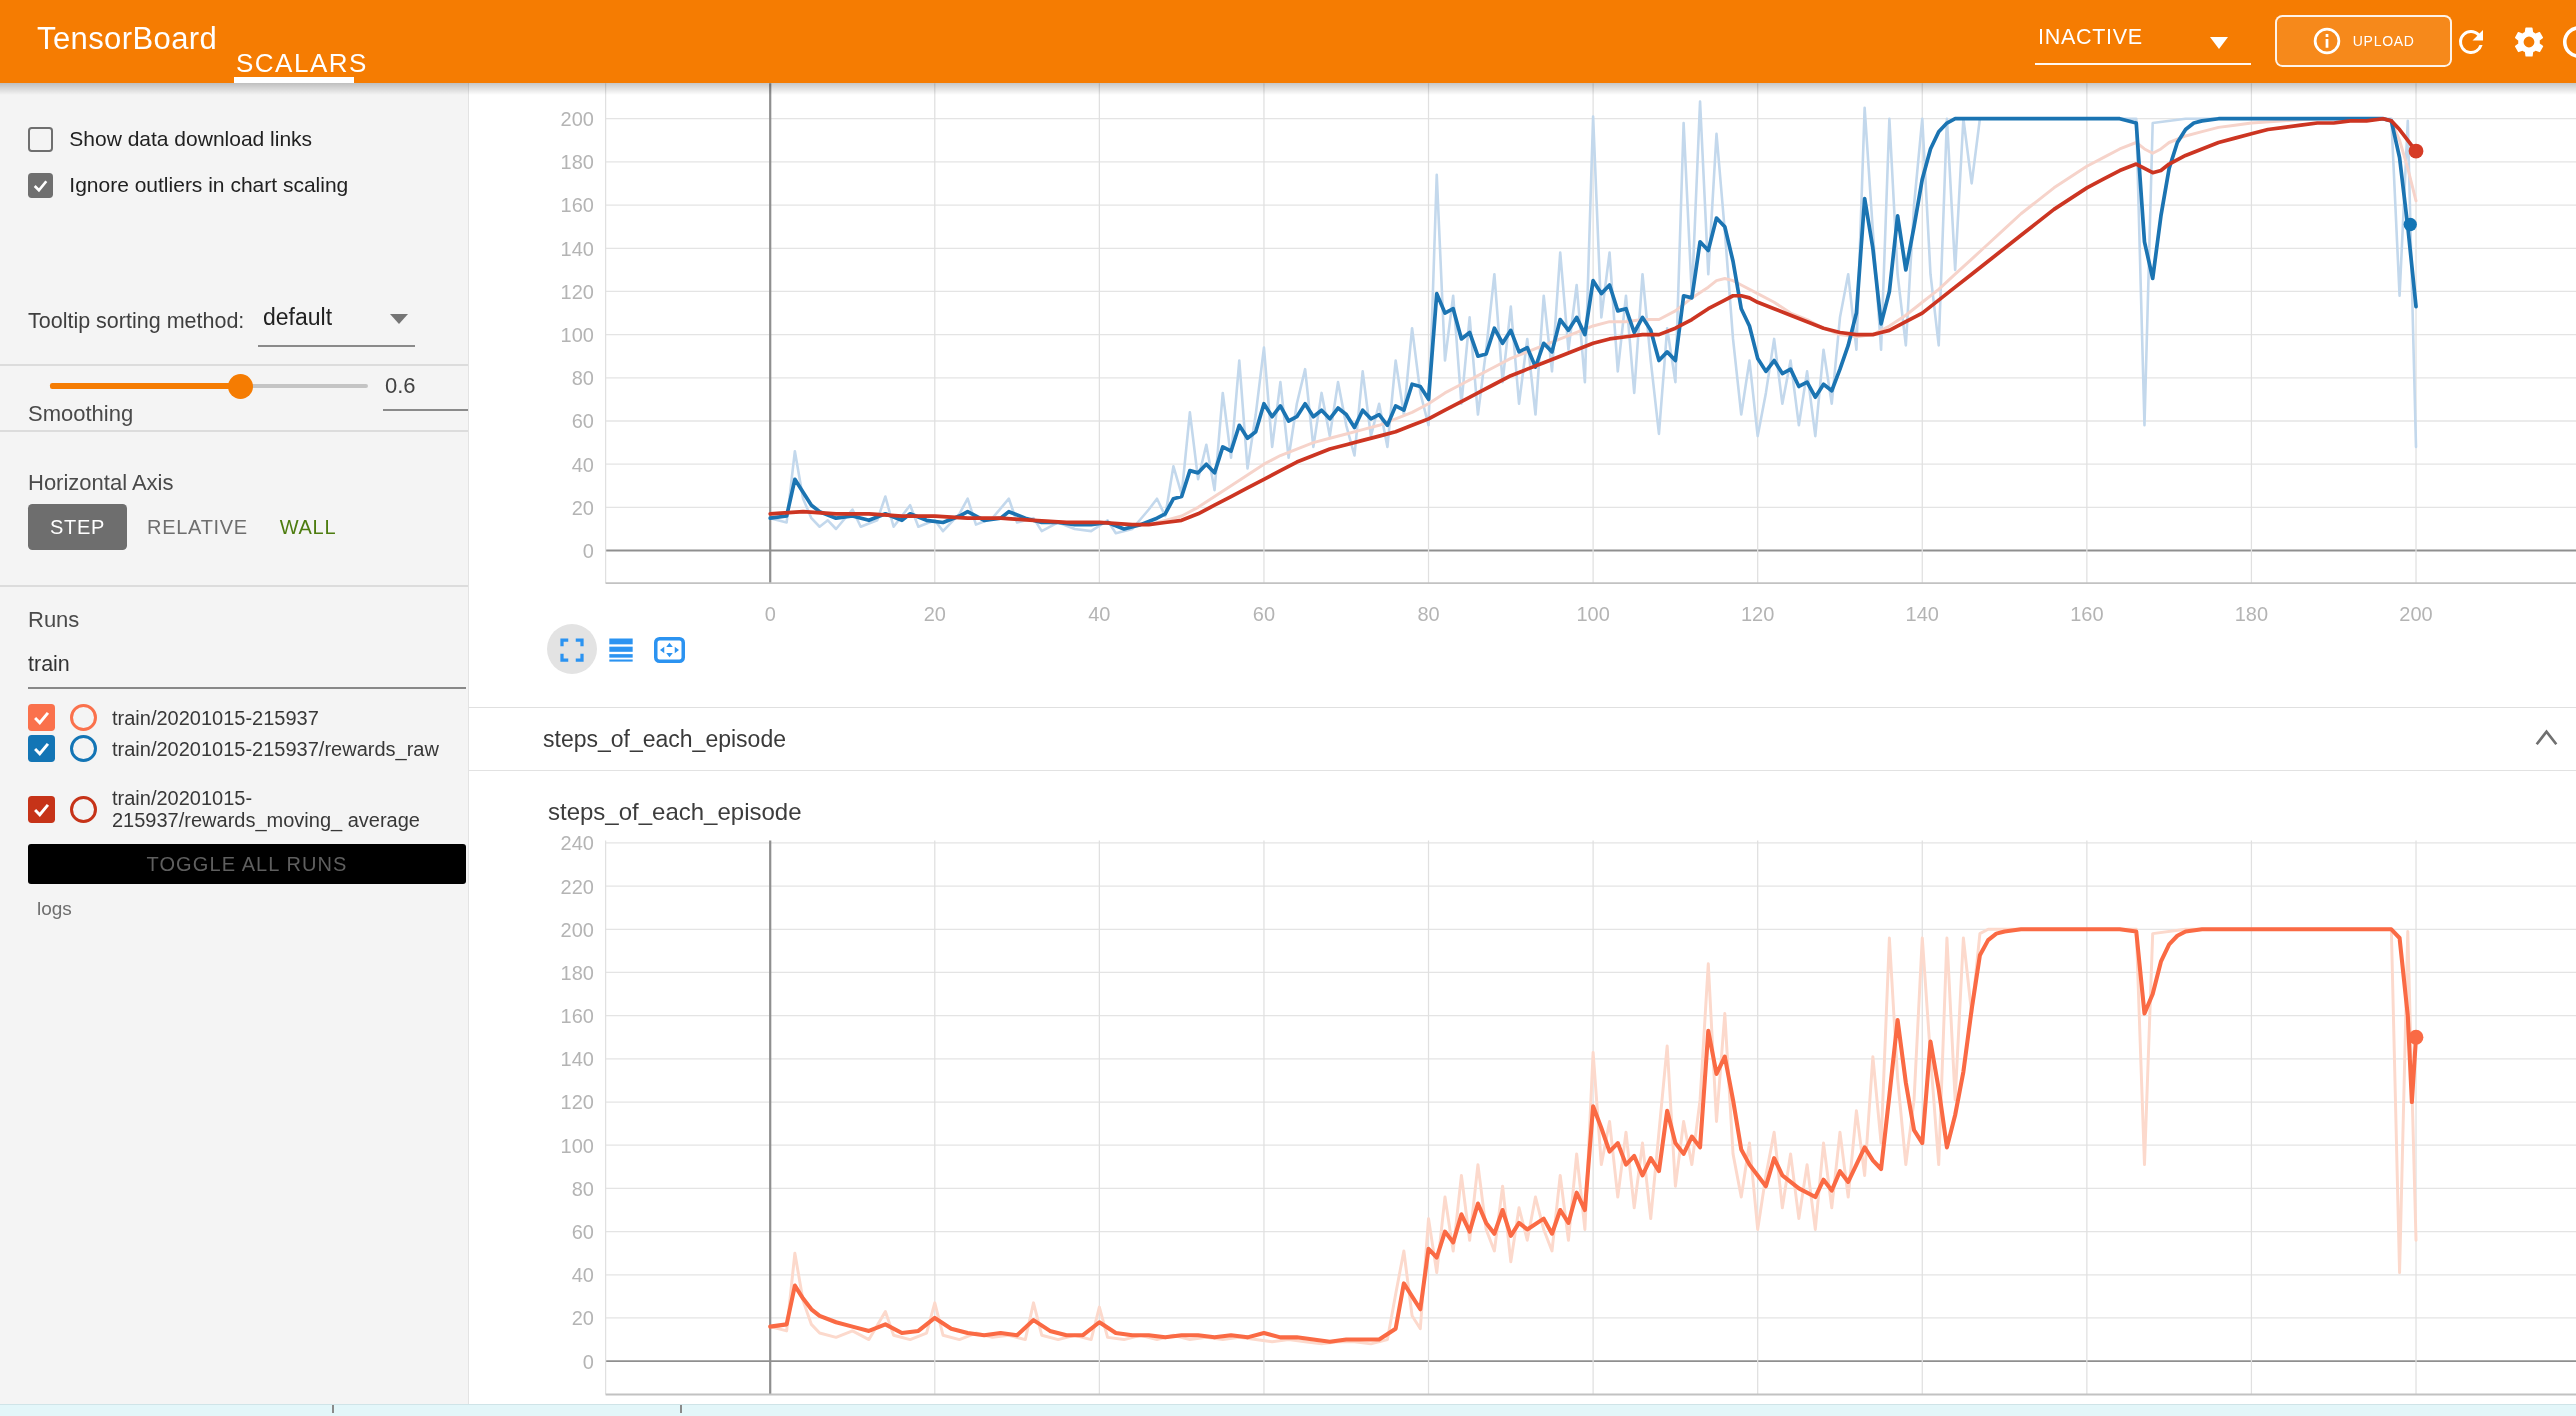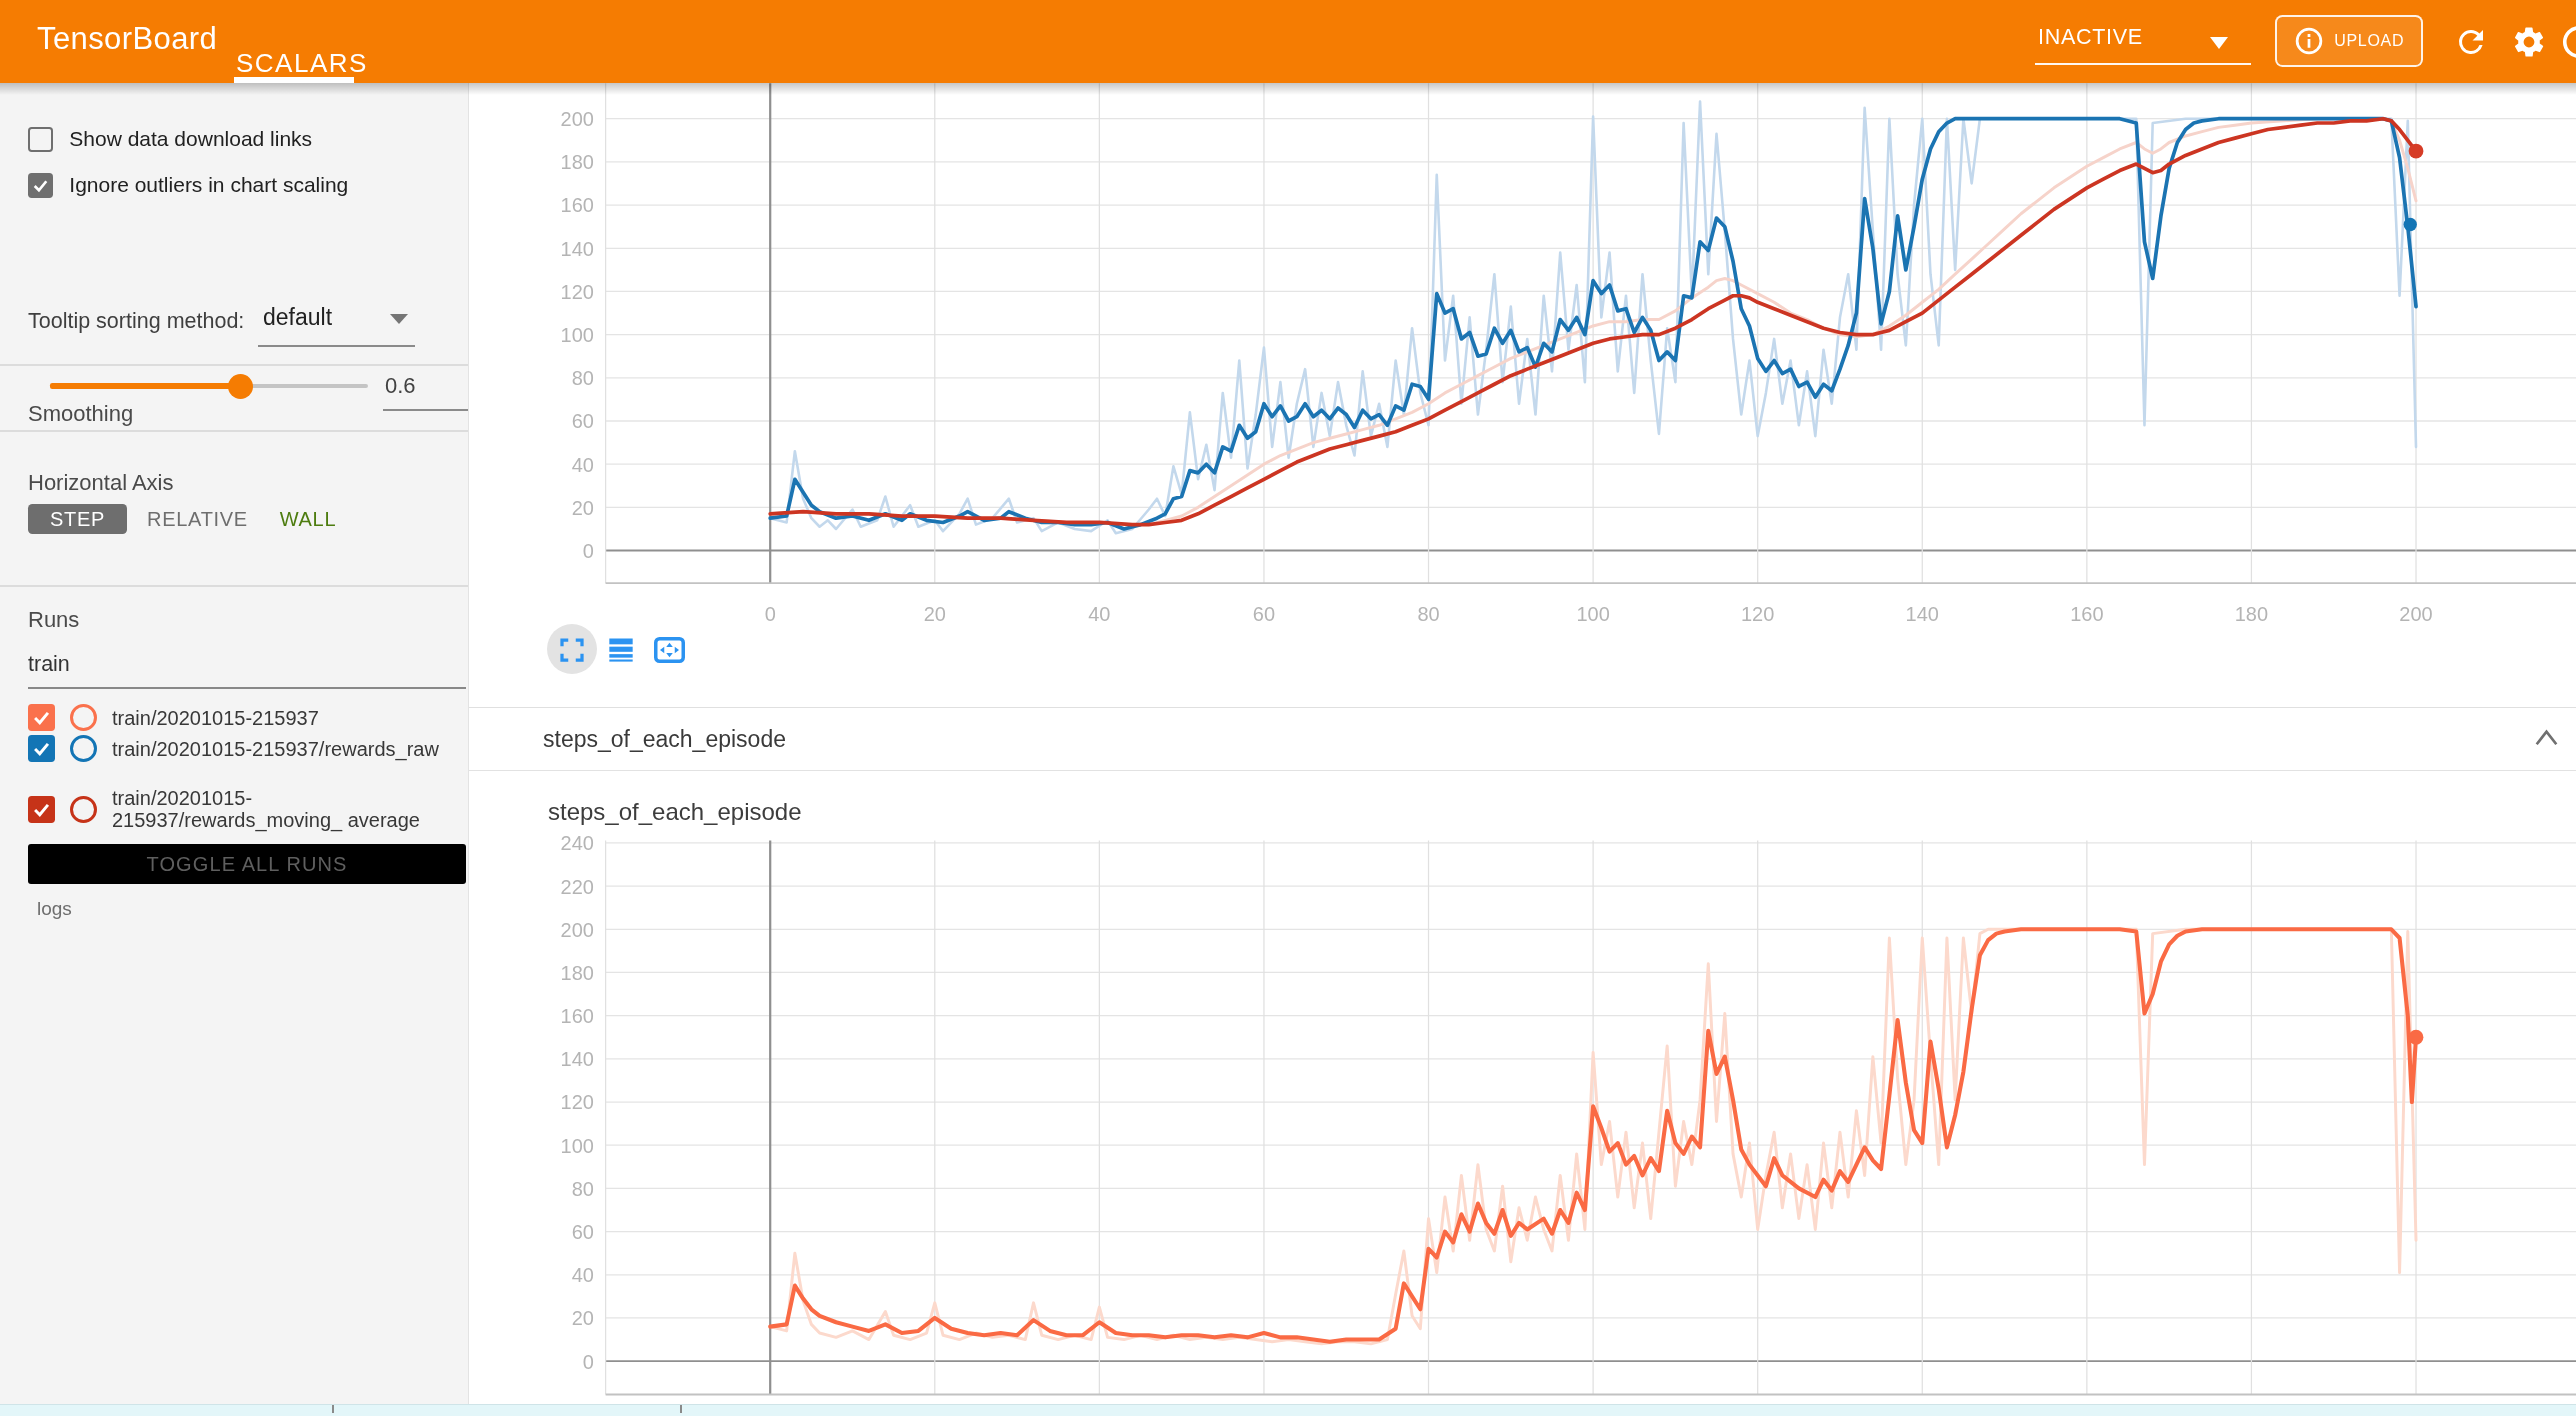--- a/index.html
+++ b/index.html
@@ -11,36 +11,36 @@
         background:linear-gradient(to bottom,rgba(0,0,0,0.22),rgba(0,0,0,0));}
   .logo{position:absolute;left:37px;top:21px;font-size:31px;font-weight:500;color:#fff;letter-spacing:0.4px;}
   .tab{position:absolute;left:236px;top:28px;width:119px;text-align:center;font-size:26px;font-weight:500;
        color:#fff;letter-spacing:1.5px;margin-top:20px;}
   .tab-underline{position:absolute;left:234px;top:77px;width:120px;height:6px;background:#fff;}
   .status-dd{position:absolute;left:2035px;top:22px;width:216px;height:43px;color:#fff;}
   .status-label{position:absolute;left:3px;top:3px;font-size:21.5px;letter-spacing:0.7px;}
   .status-caret{position:absolute;left:175px;top:15px;width:0;height:0;border-left:9.6px solid transparent;
        border-right:9.6px solid transparent;border-top:12px solid #fff;}
   .status-underline{position:absolute;left:0;top:41px;width:216px;height:2.2px;background:rgba(255,255,255,0.95);}
-  .upload-btn{position:absolute;left:2275px;top:15px;width:148px;height:52px;border:2.2px solid rgba(255,255,255,0.9);
+  .upload-btn{position:absolute;left:2275px;top:15px;width:177px;height:52px;border:2.2px solid rgba(255,255,255,0.9);
        border-radius:7.4px;background:rgba(255,255,255,0.10);display:flex;align-items:center;justify-content:center;gap:10.4px;
-       color:#fff;font-size:16px;letter-spacing:0.7px;box-sizing:border-box;}
+       color:#fff;font-size:14px;letter-spacing:0.7px;box-sizing:border-box;}
   .hicon{position:absolute;top:24px;width:36px;height:36px;}
   
   .sidebar{position:absolute;left:0;top:83px;width:468px;height:1321px;background:#f4f4f4;
        border-right:0.7px solid #e3e3e3;z-index:5;color:#212121;}
   .divider{position:absolute;left:0;width:468px;height:1.5px;background:#dcdcdc;}
   .cb-row{position:absolute;left:28px;height:28px;display:flex;align-items:center;gap:16.3px;font-size:21px;color:#212121;}
   .cbox{width:25px;height:25px;border-radius:3.7px;box-sizing:border-box;flex:0 0 auto;display:flex;
         align-items:center;justify-content:center;}
   .cbox.un{border:2.6px solid #6f6f6f;background:transparent;}
   .cbox.gray{background:#6f6f6f;}
   .side-label{position:absolute;left:28px;font-size:21.5px;color:#3f3f3f;}
   .dd-value{font-size:23px;color:#212121;}
-  .seg-btn{position:absolute;top:504px;height:30px;border-radius:4.4px;display:flex;align-items:center;
+  .seg-btn{position:absolute;top:504px;height:46px;border-radius:4.4px;display:flex;align-items:center;
         justify-content:center;font-size:20px;letter-spacing:0.7px;}
   .run-row{position:absolute;left:28px;display:flex;align-items:center;gap:15px;}
   .run-cb{width:27px;height:27px;border-radius:3.7px;display:flex;align-items:center;justify-content:center;flex:0 0 auto;}
   .run-circle{width:21px;height:21px;border-radius:50%;border:3.3px solid #999;box-sizing:content-box;flex:0 0 auto;}
   .run-label{font-size:20px;color:#383838;line-height:22px;}
   .toggle-btn{position:absolute;left:28px;top:761px;width:438px;height:40px;background:#000000;border-radius:3px;
         display:flex;align-items:center;justify-content:center;font-size:20px;color:#5f5f5f;letter-spacing:1.1px;}
   
   .chart-svg{position:absolute;left:468px;z-index:1;}
   .tool-icon{position:absolute;z-index:6;}

